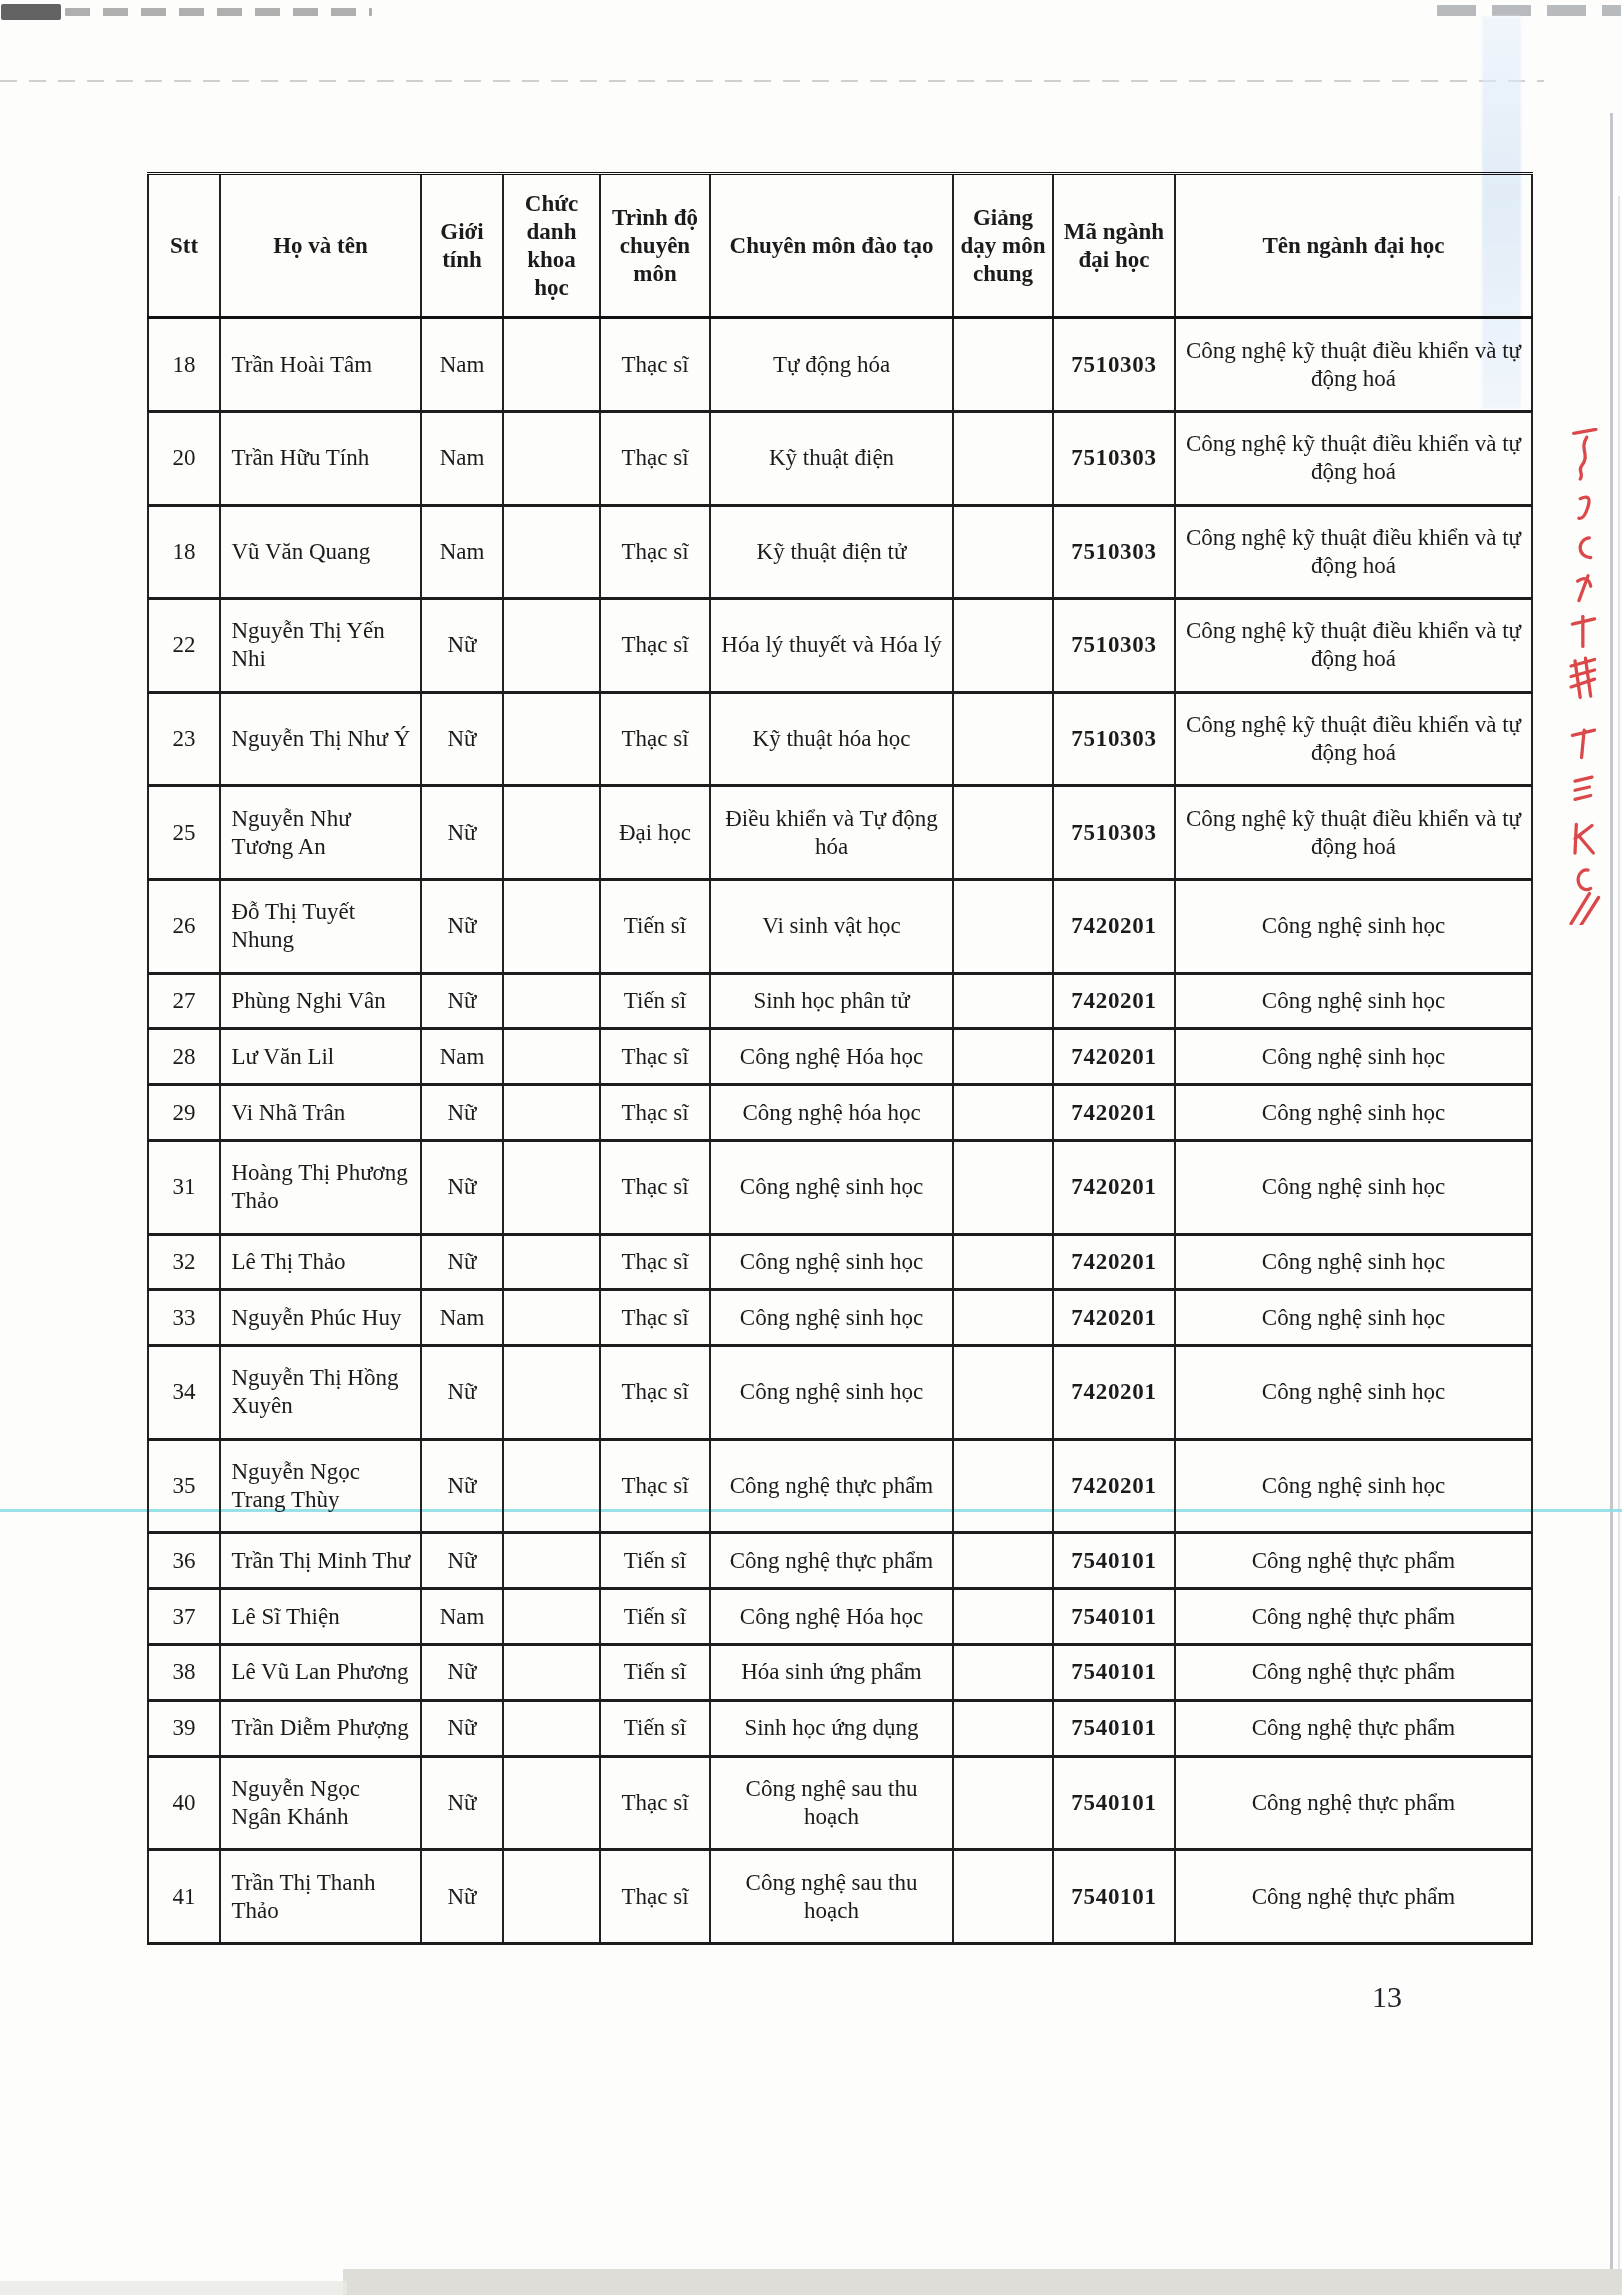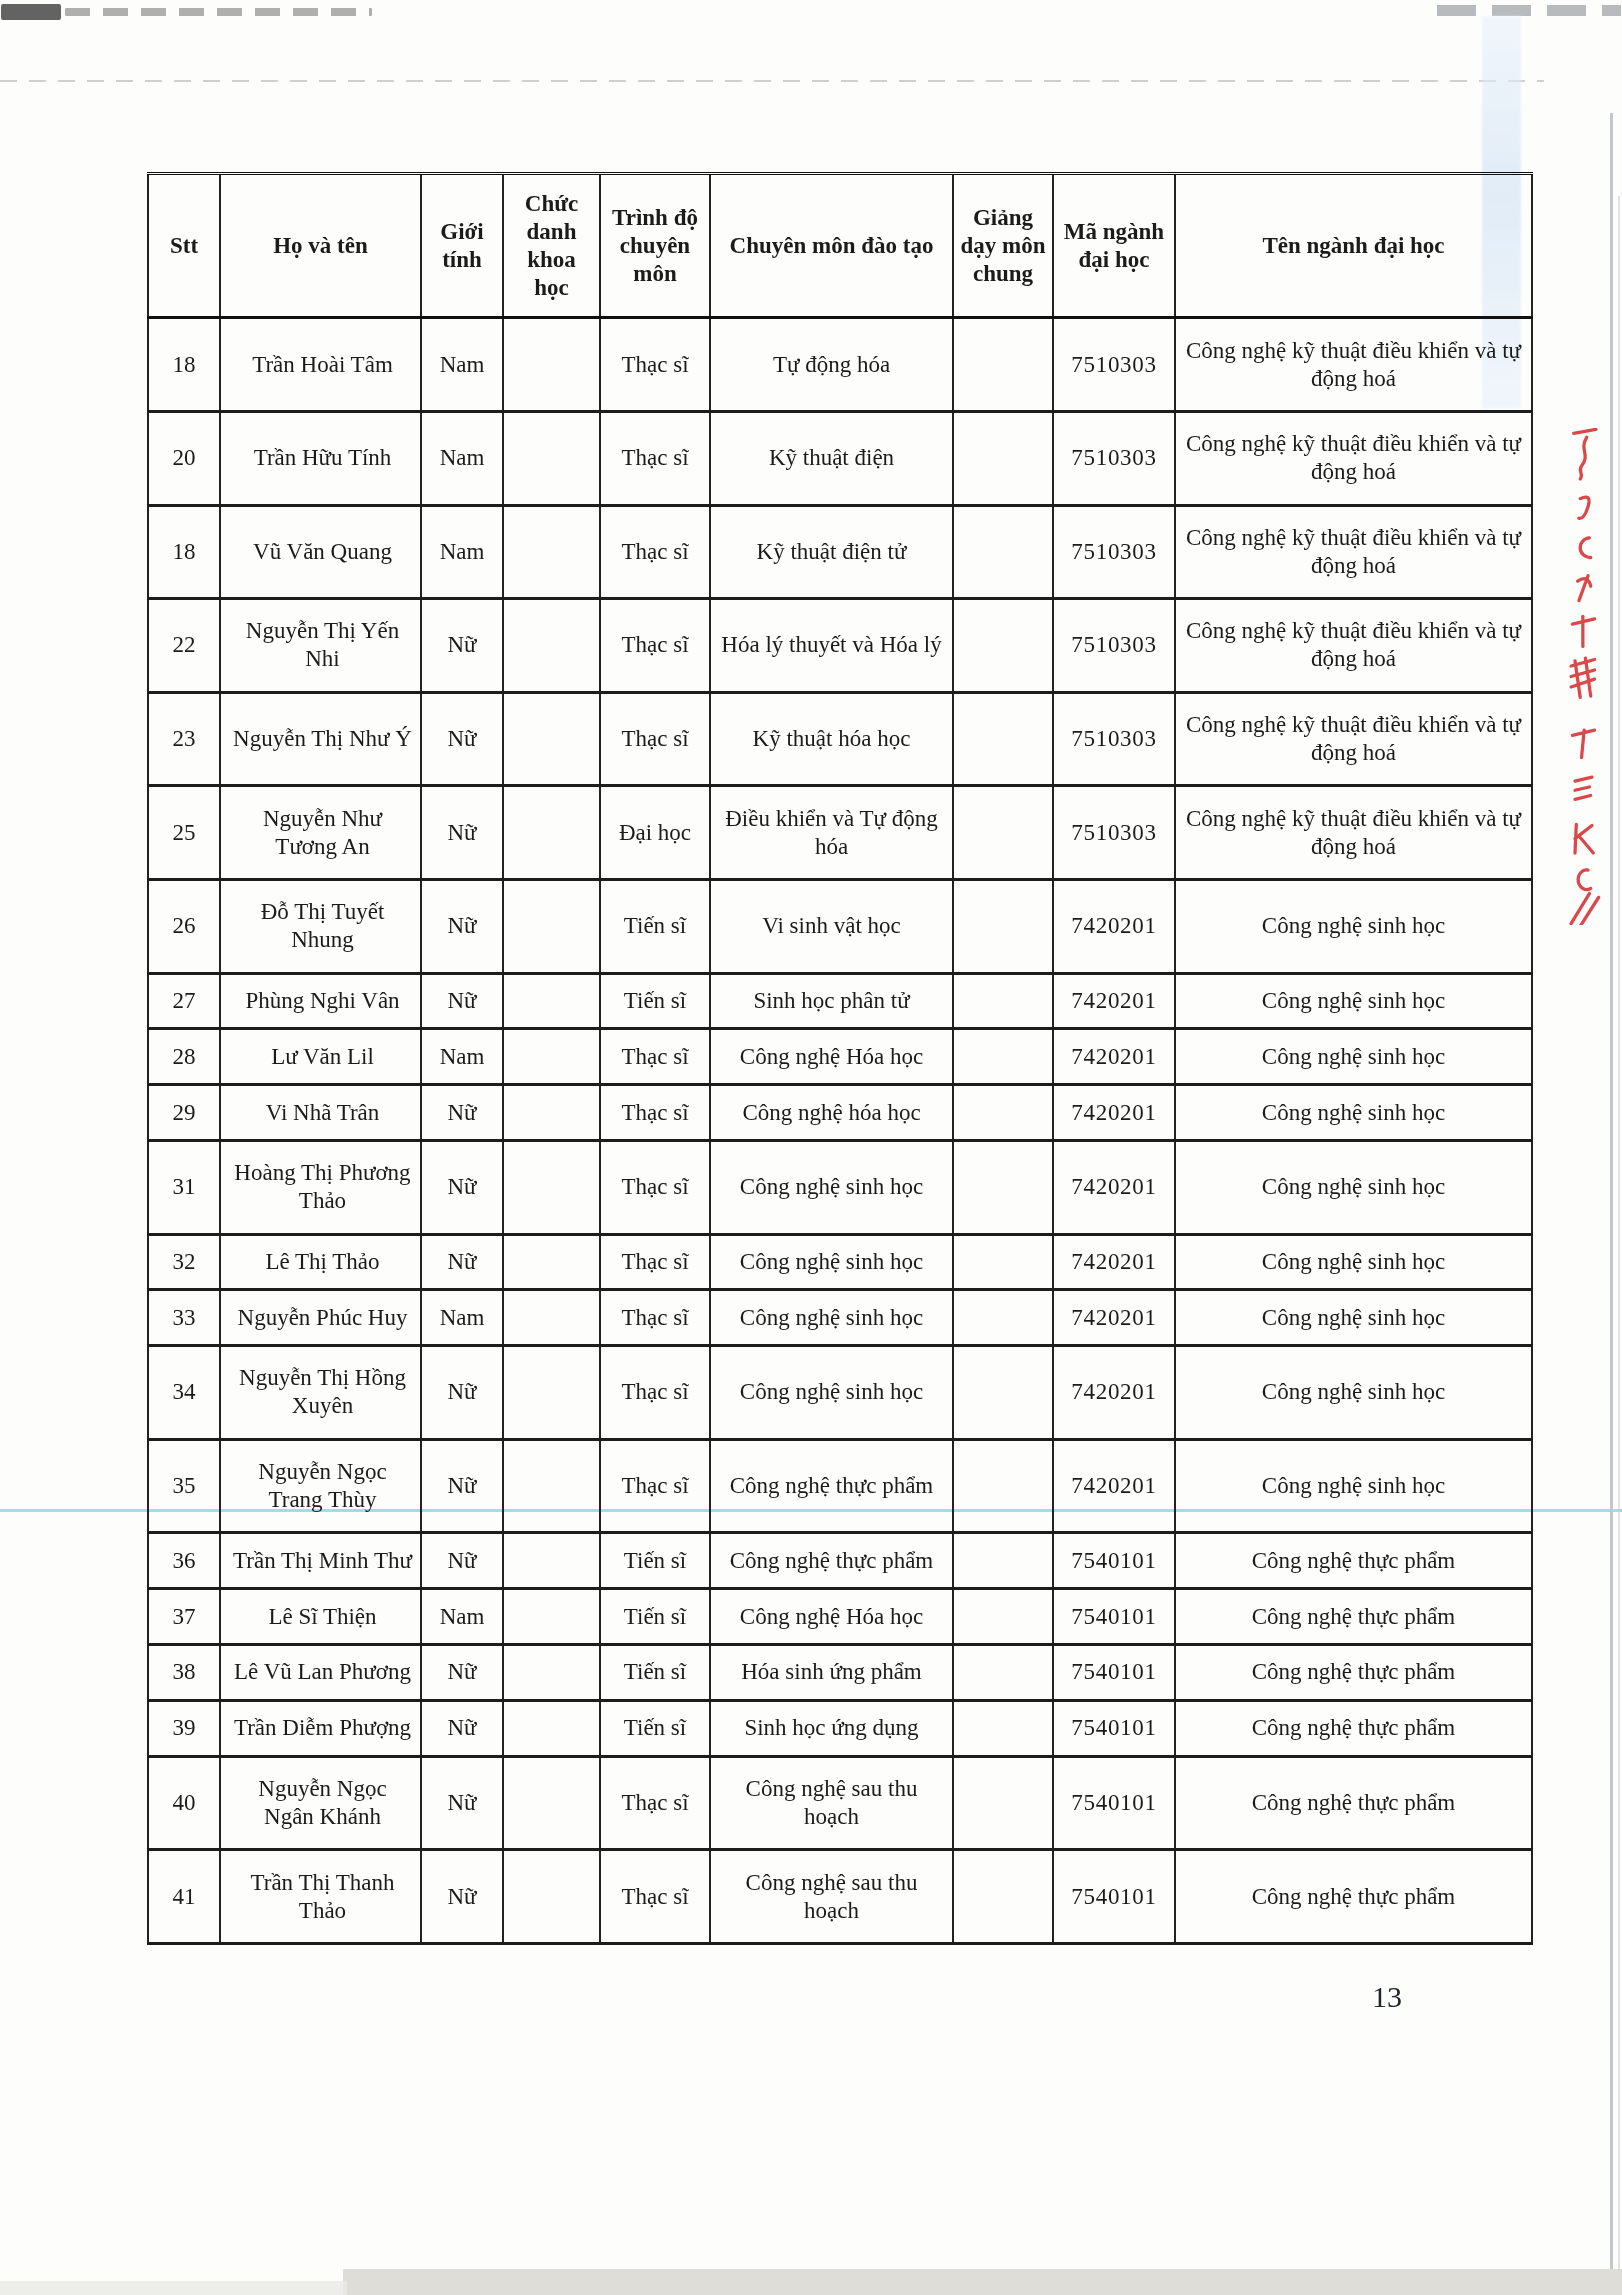--- a/index.html
+++ b/index.html
@@ -42,22 +42,22 @@
     text-align:center;vertical-align:middle;
     overflow:hidden;
   }
   .doc-table thead th{
     font-weight:bold;font-size:23px;
     border-top:3.9px double #111;
     border-bottom:3.9px solid #111;
     height:131px;
   }
   .doc-table tbody tr td{border-top:3.3px solid #1d1d1d;border-bottom:3.3px solid #1d1d1d;}
-  .doc-table td.left{text-align:center;padding-left:10.5px;}
-  .doc-table td.code{letter-spacing:0.7px;}
+  .doc-table td.left{text-align:left;padding-left:10.5px;}
+  .doc-table td.code{letter-spacing:0.7px;font-weight:bold;}
 
   
   .page-number{
     position:absolute;left:1372px;top:1980px;
     font-size:30px;color:#20242a;
   }
 
   
   .margin-note{position:absolute;left:1558px;top:428px;width:51px;height:497px;}
 </style>

